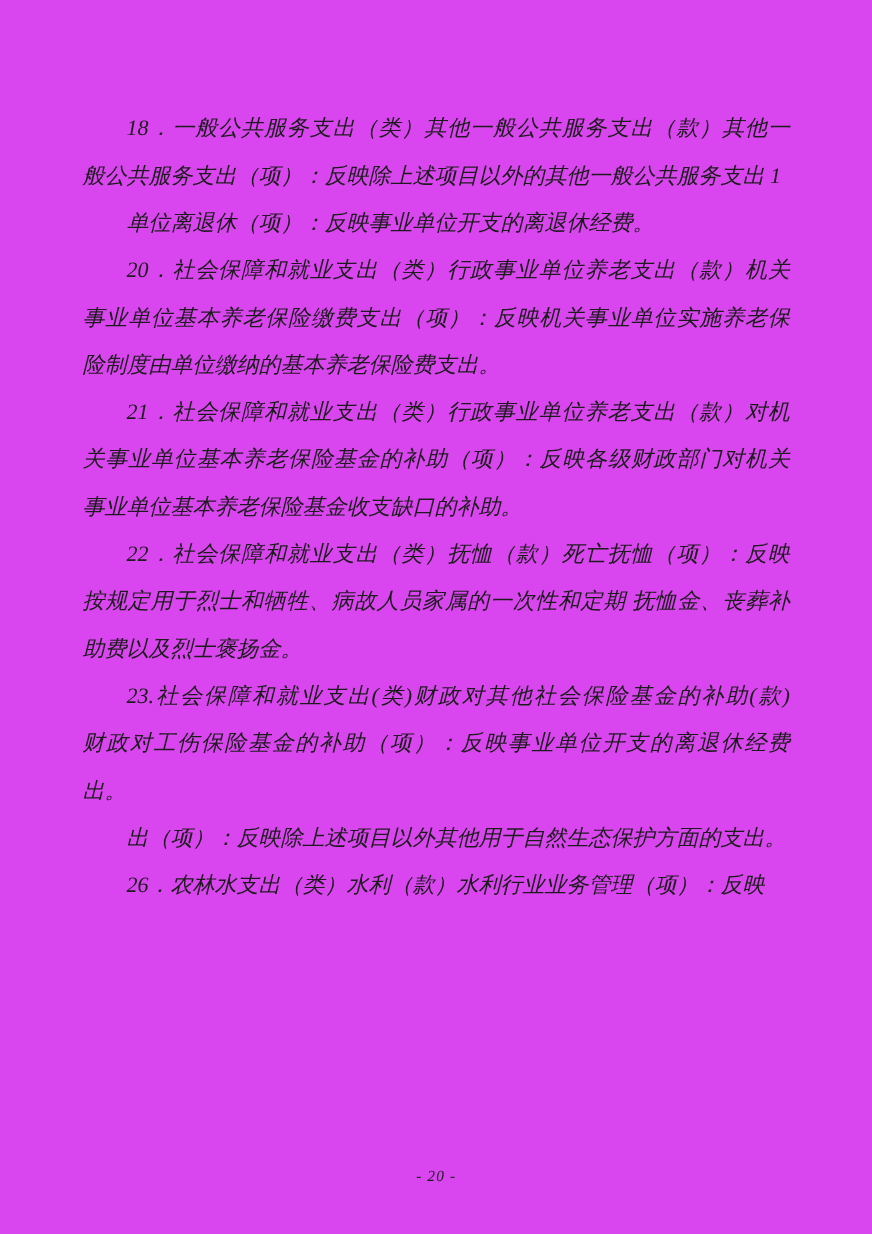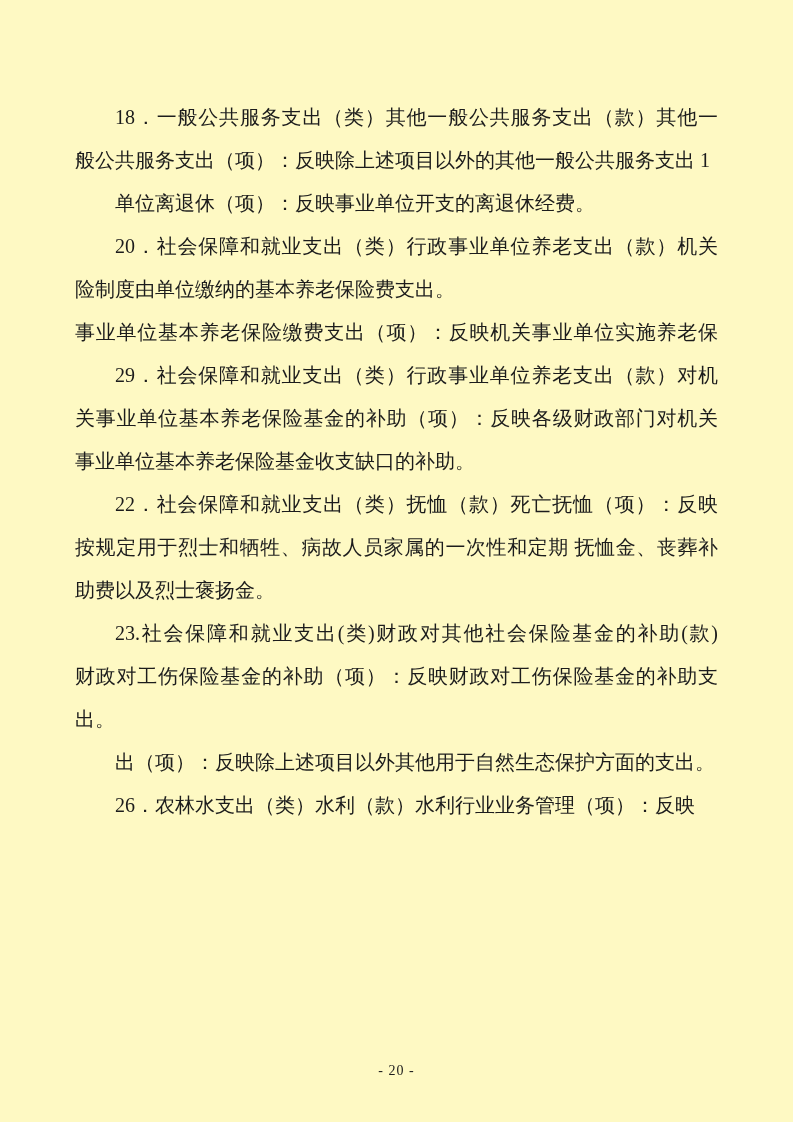--- a/index.html
+++ b/index.html
@@ -4,24 +4,25 @@
 <style>
   html, body {
     margin: 0;
     padding: 0;
     background: #ffffff;
   }
   .page {
     position: relative;
     width: 793px;
     height: 1122px;
-    background: #fef9c3;
+    background: #d946ef;
     overflow: hidden;
     font-family: "Liberation Serif", "DejaVu Serif", serif;
     color: #1c1c1c;
+    font-style: italic;
   }
   .content {
     position: absolute;
     left: 75px;
     top: 96px;
     width: 643px;
     font-size: 20px;
     line-height: 43px;
     font-weight: 400;
   }
@@ -58,36 +59,36 @@
   <div class="content">
       <div class="paragraph">
         <div class="line fill">18．一般公共服务支出（类）其他一般公共服务支出（款）其他一</div>
         <div class="line">般公共服务支出（项）：反映除上述项目以外的其他一般公共服务支出 1</div>
       </div>
       <div class="paragraph">
         <div class="line">单位离退休（项）：反映事业单位开支的离退休经费。</div>
       </div>
       <div class="paragraph">
         <div class="line fill">20．社会保障和就业支出（类）行政事业单位养老支出（款）机关</div>
+        <div class="line fill">事业单位基本养老保险缴费支出（项）：反映机关事业单位实施养老保</div>
         <div class="line">险制度由单位缴纳的基本养老保险费支出。</div>
-        <div class="line fill">事业单位基本养老保险缴费支出（项）：反映机关事业单位实施养老保</div>
       </div>
       <div class="paragraph">
-        <div class="line fill">29．社会保障和就业支出（类）行政事业单位养老支出（款）对机</div>
+        <div class="line fill">21．社会保障和就业支出（类）行政事业单位养老支出（款）对机</div>
         <div class="line fill">关事业单位基本养老保险基金的补助（项）：反映各级财政部门对机关</div>
         <div class="line">事业单位基本养老保险基金收支缺口的补助。</div>
       </div>
       <div class="paragraph">
         <div class="line fill">22．社会保障和就业支出（类）抚恤（款）死亡抚恤（项）：反映</div>
         <div class="line fill">按规定用于烈士和牺牲、病故人员家属的一次性和定期 抚恤金、丧葬补</div>
         <div class="line">助费以及烈士褒扬金。</div>
       </div>
       <div class="paragraph">
         <div class="line fill">23.社会保障和就业支出(类)财政对其他社会保险基金的补助(款)</div>
-        <div class="line fill">财政对工伤保险基金的补助（项）：反映财政对工伤保险基金的补助支</div>
+        <div class="line fill">财政对工伤保险基金的补助（项）：反映事业单位开支的离退休经费</div>
         <div class="line">出。</div>
       </div>
       <div class="paragraph">
         <div class="line">出（项）：反映除上述项目以外其他用于自然生态保护方面的支出。</div>
       </div>
       <div class="paragraph">
         <div class="line">26．农林水支出（类）水利（款）水利行业业务管理（项）：反映</div>
       </div>
     </div>
   <div class="page-number">- 20 -</div>

